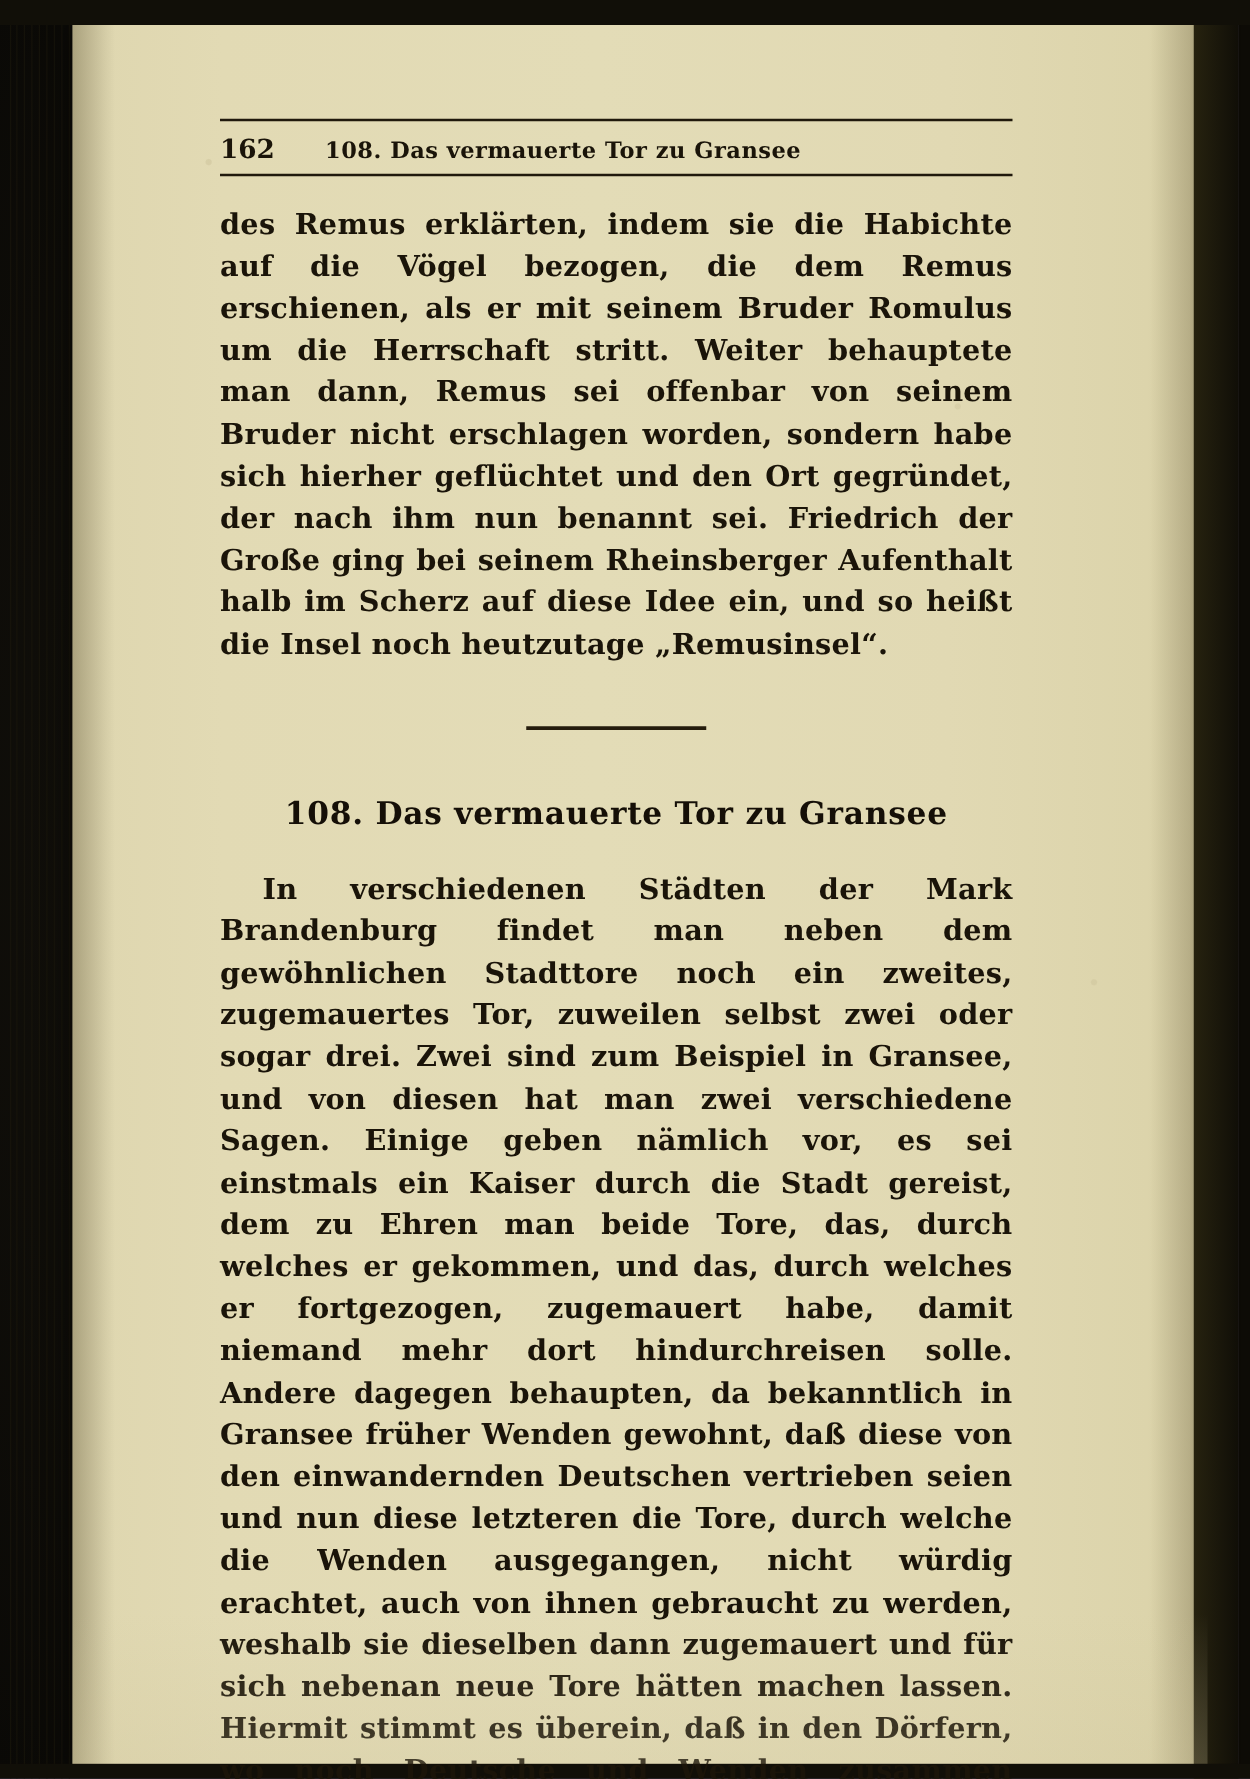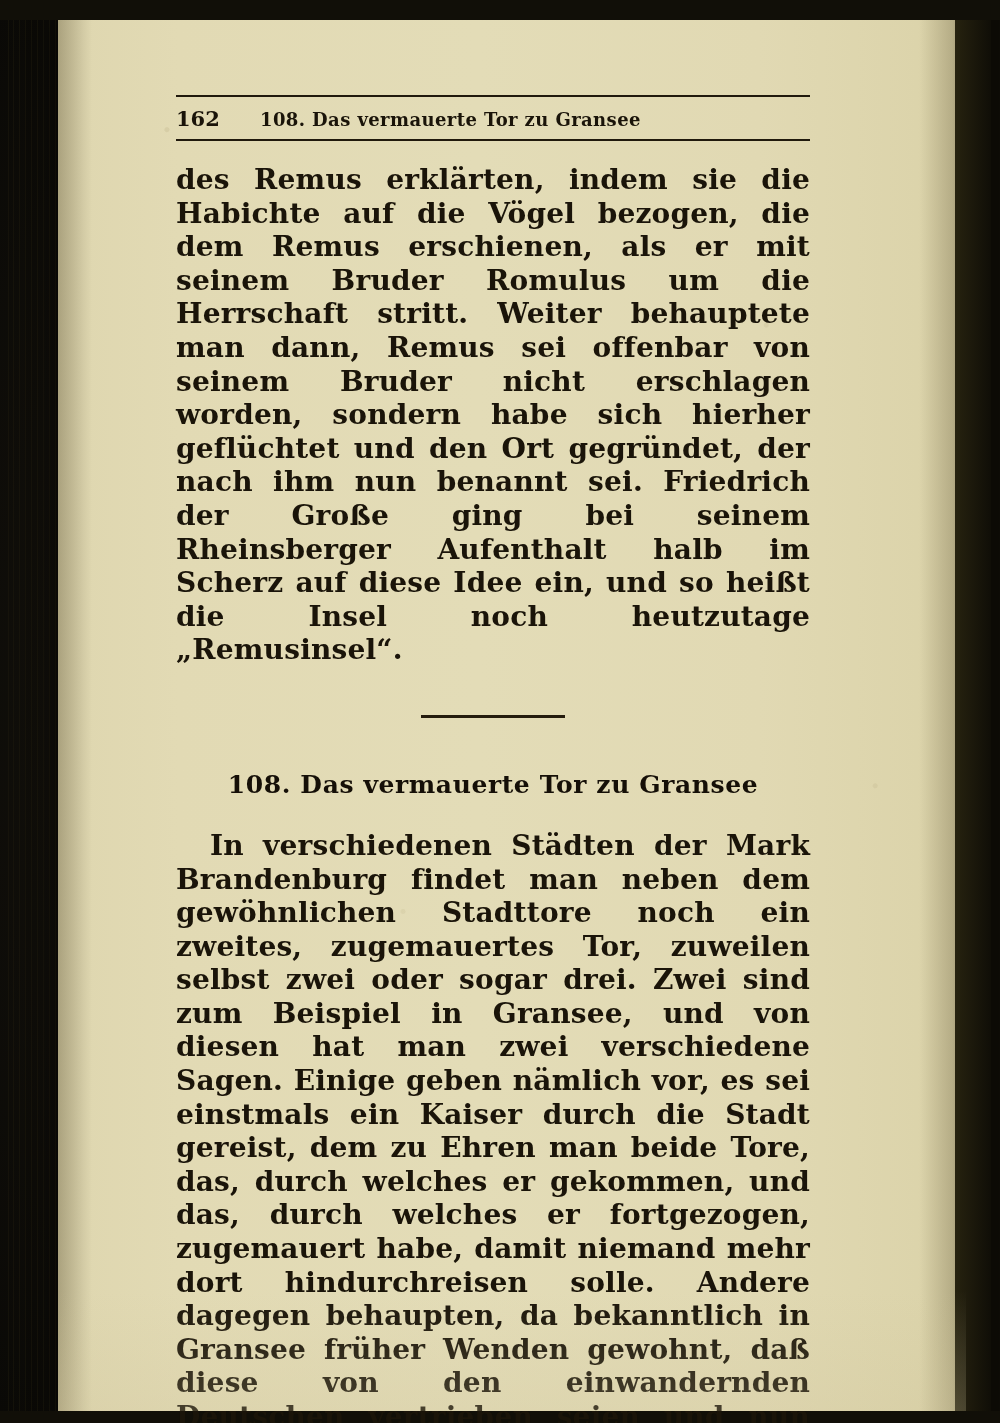--- a/index.html
+++ b/index.html
@@ -161,21 +161,21 @@
     letter-spacing: .4px;
   }
 
   .fraktur {
     font-family: "DejaVu Serif", serif;
     font-weight: 700;
     color: #1a1409;
   }
 
   .body-p {
-    font-size: 28px;
+    font-size: 23px;
     line-height: 33.6px;
     text-align: justify;
     text-justify: inter-word;
     color: #1a1409;
     font-weight: 700;
     letter-spacing: .2px;
     -webkit-font-smoothing: antialiased;
   }
   .body-p.first { margin-top: 22px; }
   .indent { display:inline-block; width: 34px; }

